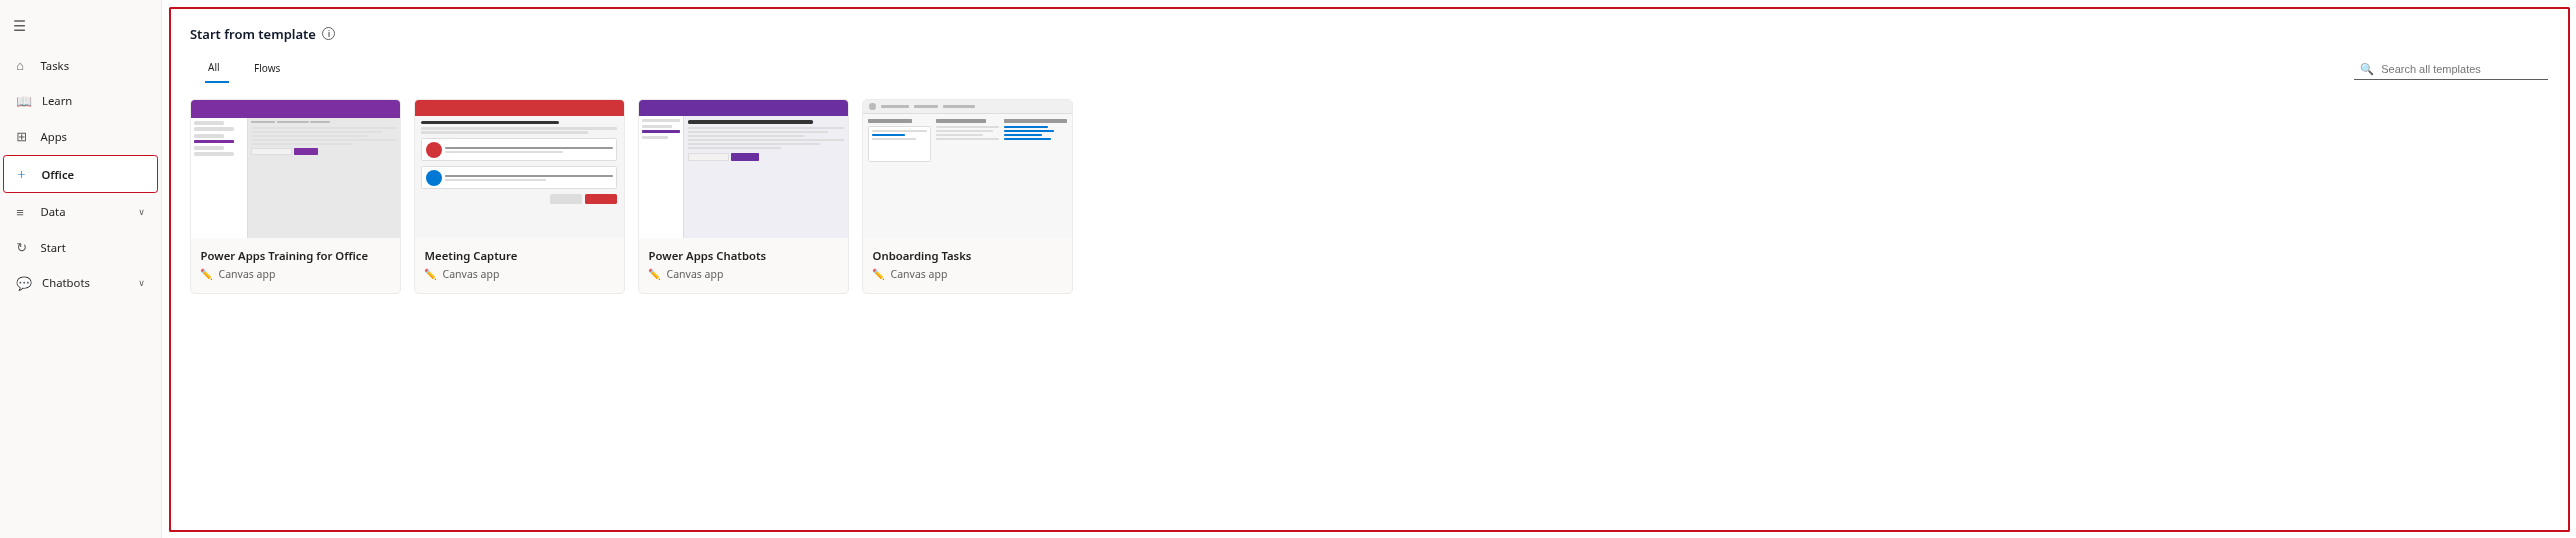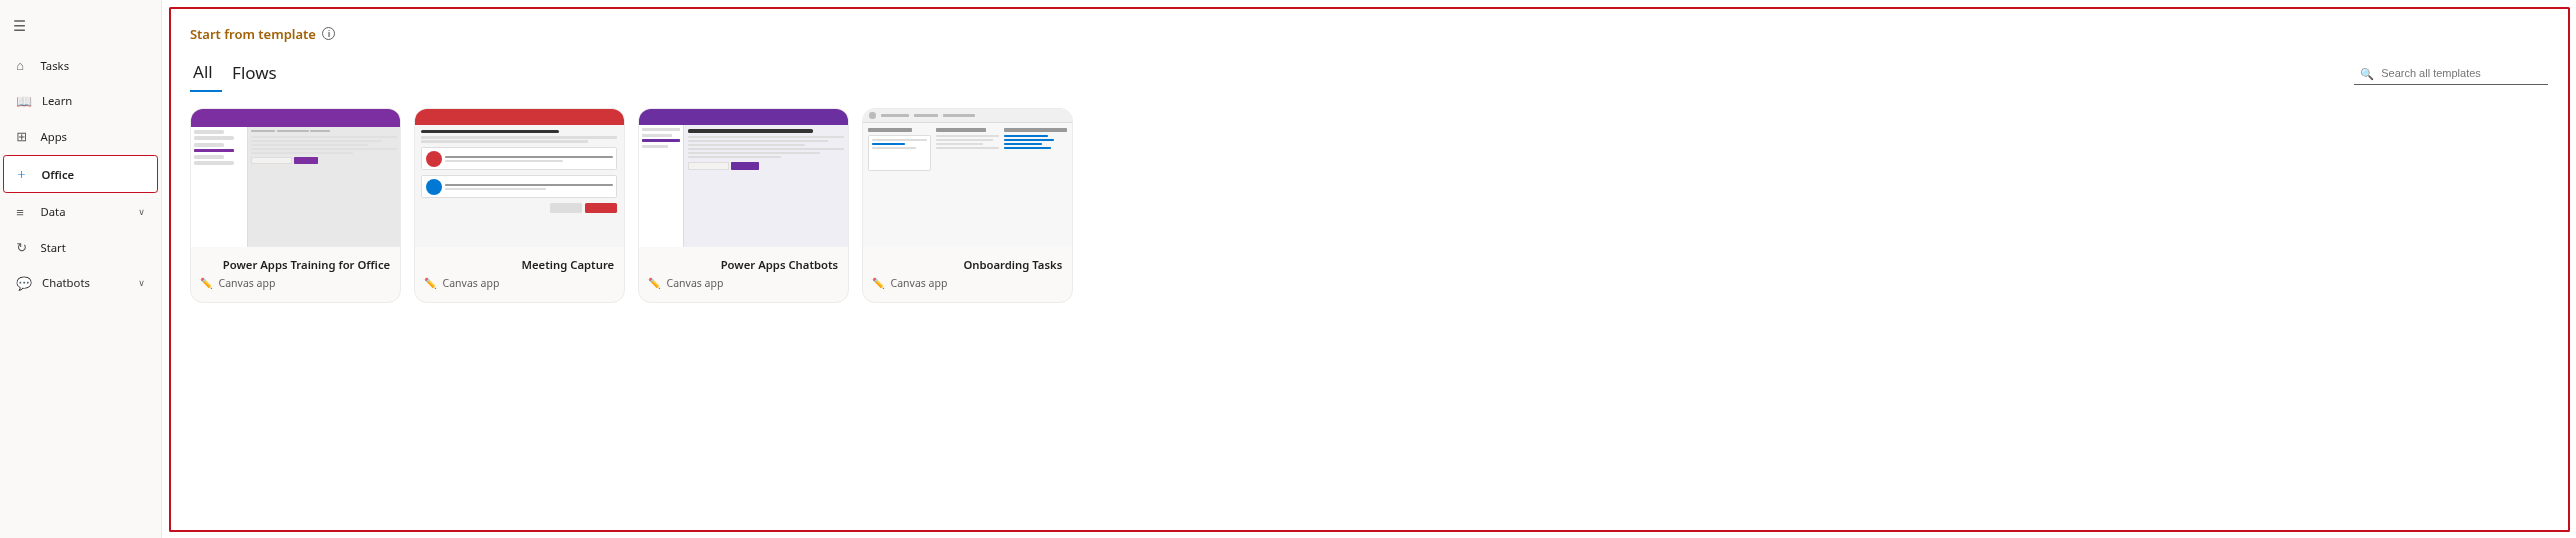--- a/index.html
+++ b/index.html
@@ -93,21 +93,21 @@
     
     .section-header {
       display: flex;
       align-items: center;
       gap: 6.5px;
       margin-bottom: 13px;
     }
     .section-title {
       font-size: 13px;
       font-weight: 600;
-      color: #a16207;
+      color: #0f172a;
     }
     .info-icon {
       width: 13px;
       height: 13px;
       border-radius: 50%;
       border: 1.2px solid #605e5c;
       display: flex;
       align-items: center;
       justify-content: center;
       font-size: 9px;
@@ -124,24 +124,25 @@
     }
     .tabs {
       display: flex;
       align-items: center;
       gap: 0;
     }
     .tab {
       padding: 4.9px 9.7px 6.5px 3.2px;
       margin-right: 6.5px;
       cursor: pointer;
-      font-size: 17px;
+      font-size: 10px;
       color: #201f1e;
       border-bottom: 1.6px solid transparent;
       position: relative;
+      margin-left: 15px;
     }
     .tab.active {
       font-weight: 400;
       border-bottom: 2px solid #0078d4;
     }
     .search-box {
       display: flex;
       align-items: center;
       gap: 6.5px;
       border-bottom: 0.8px solid #605e5c;
@@ -164,25 +165,24 @@
     
     .cards-row {
       display: flex;
       gap: 13px;
       flex-wrap: wrap;
     }
     .card {
       width: 211px;
       min-width: 178px;
       background: #faf9f8;
-      border-radius: 13px;
+      border-radius: 5px;
       overflow: hidden;
       cursor: pointer;
       border: 0.8px solid #edebe9;
-      text-align: right;
     }
     .card-preview {
       width: 100%;
       height: 138px;
       background: #f3f2f1;
       display: flex;
       align-items: center;
       justify-content: center;
       overflow: hidden;
       position: relative;

